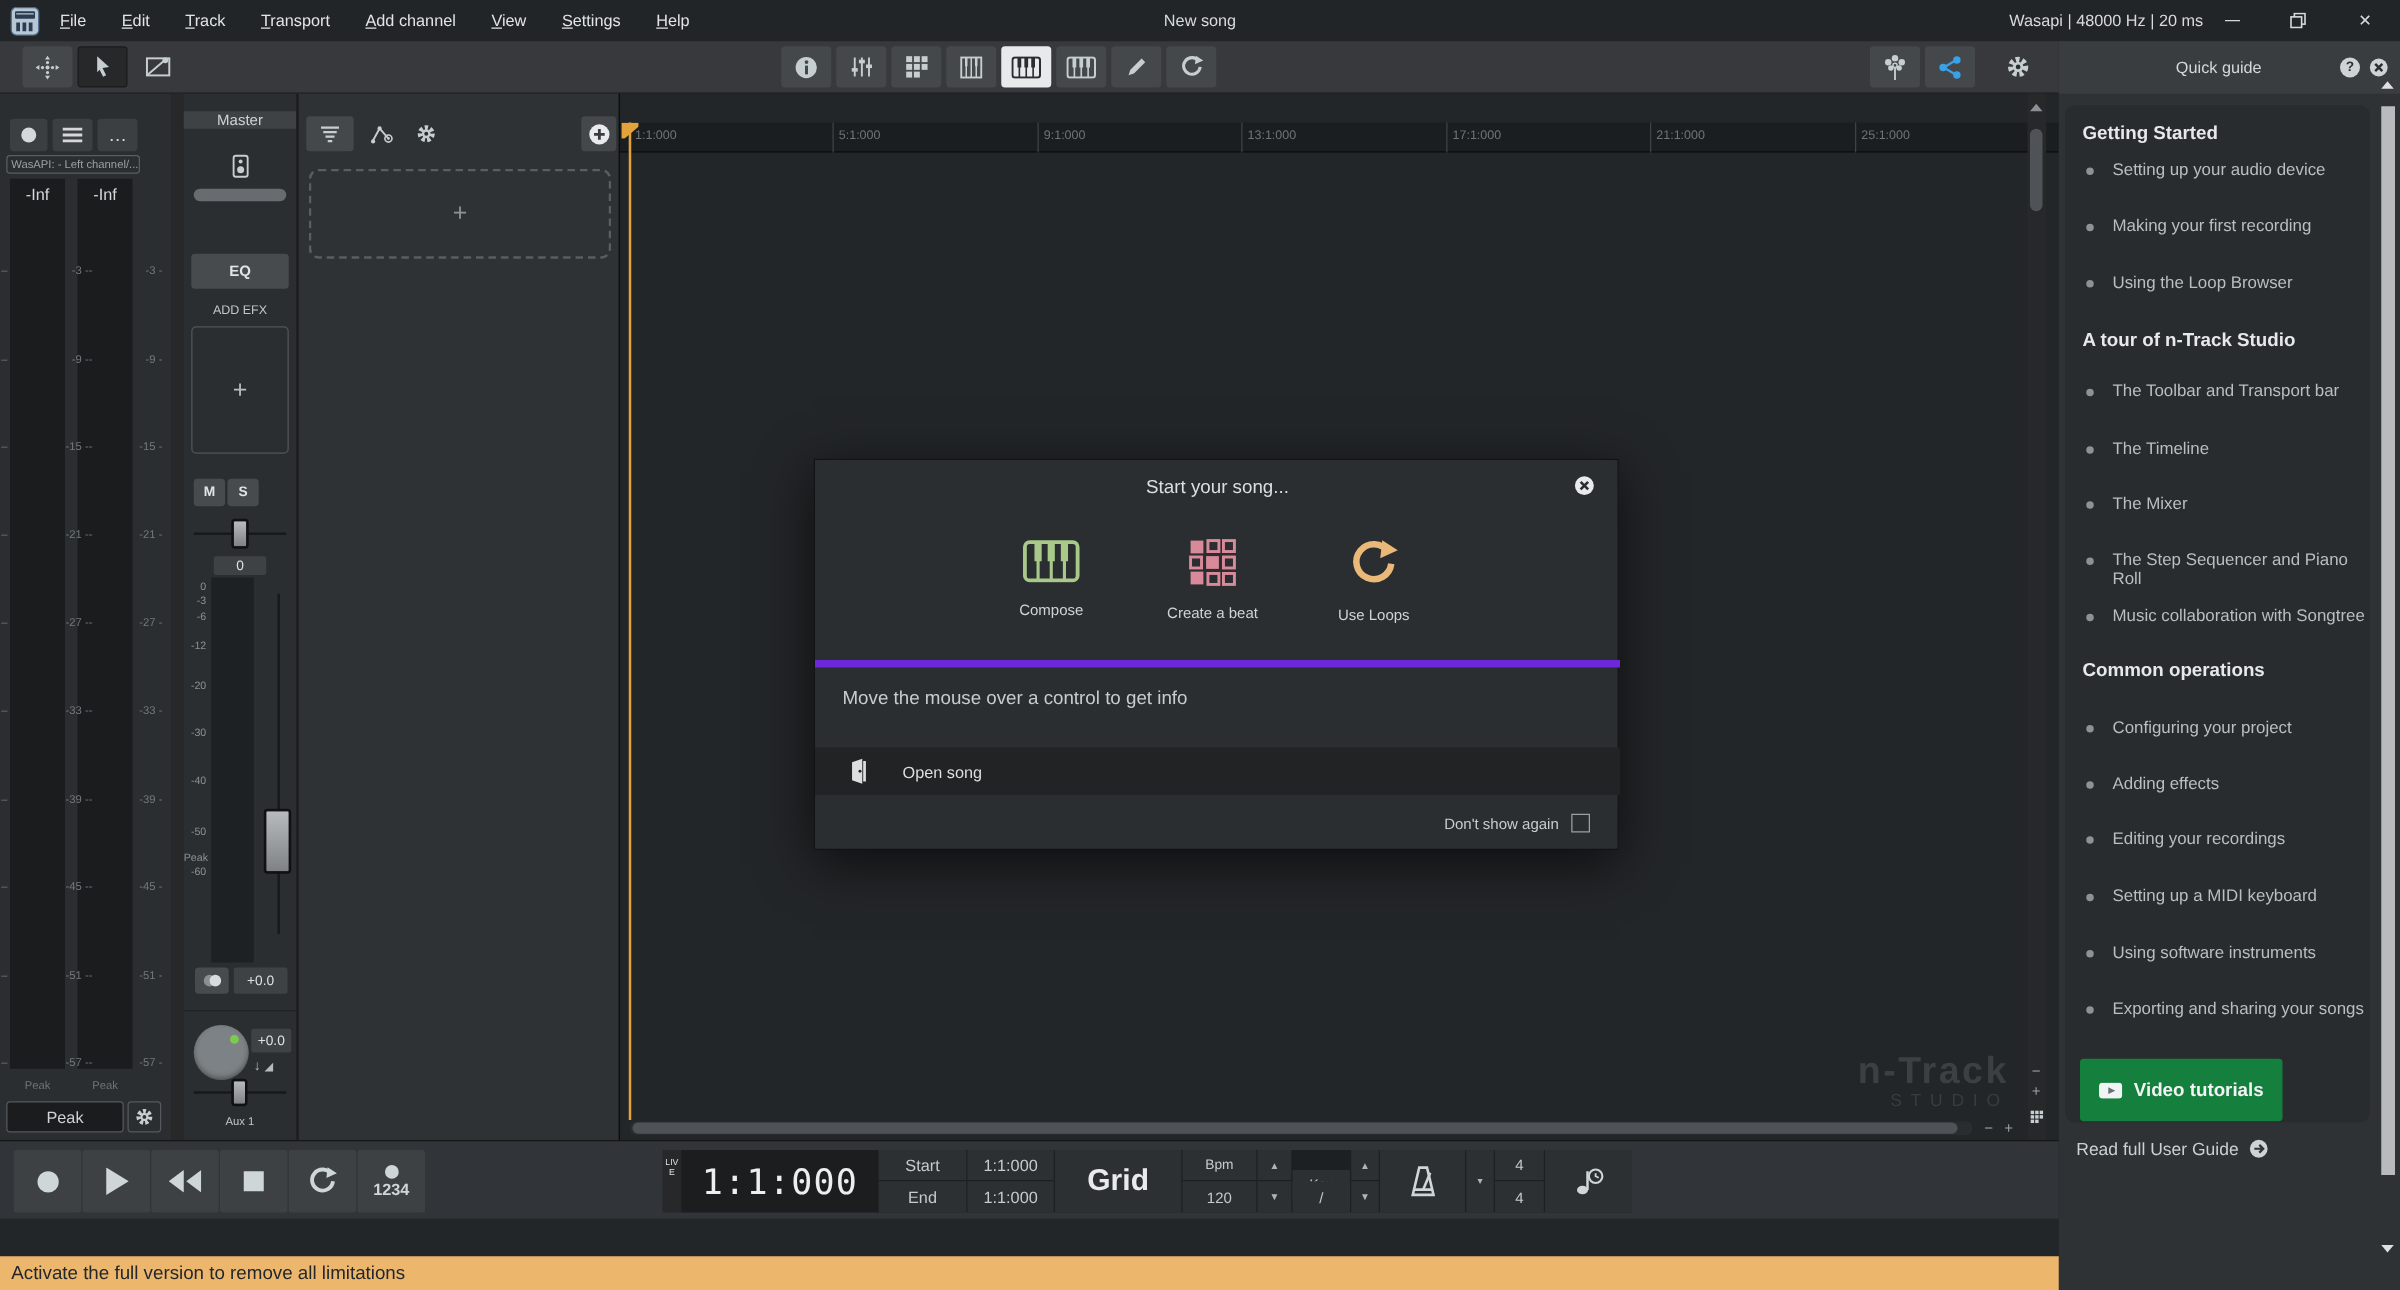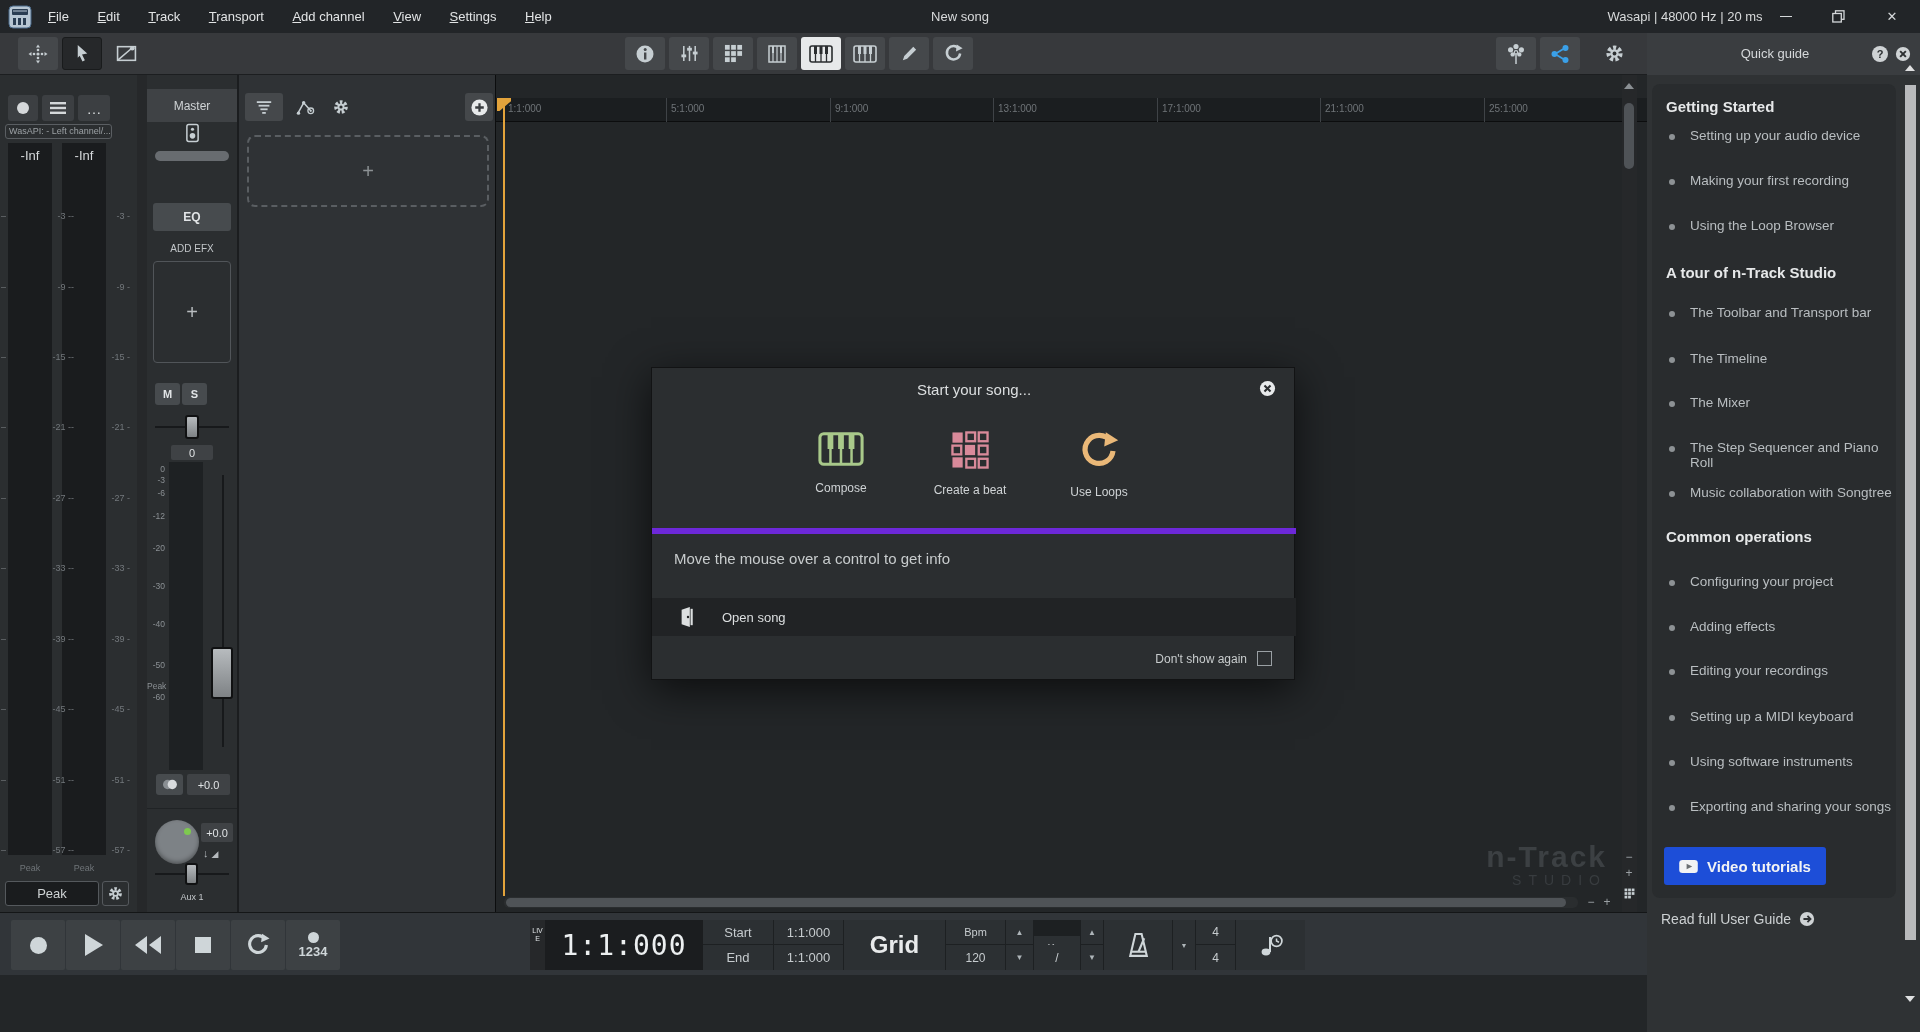--- a/index.html
+++ b/index.html
@@ -37,21 +37,21 @@
   .scale-row .vl{position:absolute;left:50px;width:24px;text-align:right;top:0;}
   .scale-row .vl::after{content:" --";}
   .scale-row .vr{position:absolute;left:106px;width:24px;text-align:right;top:0;}
   .scale-row .vr::after{content:" -";}
   .peak-sm{position:absolute;top:788px;font-size:9px;color:#6f7478;width:44px;text-align:center;}
   #meter-mode{left:5px;top:806px;width:94px;height:25px;background:#1a1c1e;border:1px solid #55595d;border-radius:3px;font-size:13px;color:#cfd3d5;}
   #meter-gear{left:102px;top:806px;width:27px;height:25px;border:1px solid #55595d;border-radius:3px;}
 
   
   #master{left:147px;top:0px;width:90px;height:837px;background:#2b2e30;}
-  #master-header{left:0;top:14px;width:90px;height:33px;background:#3f4245;font-size:12px;color:#cfd3d5;}
+  #master-header{left:0;top:14px;width:90px;height:14px;background:#3f4245;font-size:12px;color:#cfd3d5;}
   .mbtn{background:#474b4e;border-radius:3px;color:#e2e5e7;}
   #efx-box{left:6px;top:186px;width:78px;height:102px;border:1px solid #515559;border-radius:4px;font-size:20px;color:#b8bcbf;}
   .fader-lbl{position:absolute;left:0;width:18px;text-align:right;font-size:8.5px;color:#8b9094;}
   .hline{position:absolute;height:2px;background:#17191b;}
   .vline{position:absolute;width:2px;background:#17191b;}
   .thumb{position:absolute;background:linear-gradient(#b7bbbe,#7e8285);border:2px solid #101112;border-radius:3px;}
   .valbox{position:absolute;background:#3f4245;border-radius:2px;font-size:11px;color:#dfe2e4;text-align:center;}
 
   
   #track-panel{left:237px;top:75px;width:258px;height:837px;background:#2f3235;border-left:2px solid #1b1d1f;}
@@ -76,21 +76,21 @@
 
   
   #right-panel{left:1647px;top:33px;width:273px;height:999px;background:#2f3234;}
   #rp-header{left:0;top:0;width:273px;height:42px;background:#3a3d40;}
   #rp-title{left:0;top:0;width:256px;text-align:center;line-height:42px;font-size:13px;color:#d5d8da;}
   .circ-ic{width:16px;height:16px;border-radius:50%;background:#cfd3d5;color:#2b2e30;font-size:11px;font-weight:bold;display:flex;align-items:center;justify-content:center;}
   #guide-card{left:5px;top:51px;width:244px;height:814px;background:#292c2e;border-radius:8px;}
   .gd-h{position:absolute;left:14px;font-size:15px;font-weight:bold;color:#e6e8e9;}
   .gd-i{position:absolute;left:38px;font-size:13.5px;color:#b9bec1;}
   .gd-b{position:absolute;left:17px;width:6px;height:6px;border-radius:50%;background:#8d9295;}
-  #video-btn{left:12px;top:763px;width:162px;height:38px;background:#1d4ed8;border-radius:3px;display:flex;align-items:center;justify-content:center;gap:9px;}
+  #video-btn{left:12px;top:763px;width:162px;height:50px;background:#15803d;border-radius:3px;display:flex;align-items:center;justify-content:center;gap:9px;}
   #video-btn span{font-size:15px;font-weight:bold;color:#f2f3f4;}
   #guide-link{left:14px;top:878px;font-size:14px;color:#ccd0d2;display:flex;align-items:center;gap:8px;}
   #rp-scroll{left:256px;top:0px;width:14px;height:999px;}
   #rp-thumb{left:2px;top:52px;width:11px;height:855px;background:#b9babc;position:absolute;}
 
   
   #transport{left:0;top:912px;width:1647px;height:63px;background:#313539;border-top:1px solid #141617;}
   .trbtn{position:absolute;top:7px;width:54px;height:50px;background:#3d4144;border-radius:2px;display:flex;align-items:center;justify-content:center;}
   #live-block{left:530px;top:7px;width:15px;height:50px;background:#26282a;font-size:7px;line-height:7.5px;color:#dfe3e5;text-align:center;word-break:break-all;padding-top:7px;}
   #time-block{left:545px;top:7px;width:158px;height:50px;background:#1b1d1f;}
@@ -747,20 +747,23 @@
       <div class="tc" style="left:493px;top:0;width:39px;height:24px;font-size:12px;">4</div>
       <div class="tc" style="left:493px;top:25px;width:39px;height:25px;font-size:12px;">4</div>
       <div class="tc" style="left:533px;top:0;width:69px;height:50px;">
         <svg width="26" height="26" style="color:#cfd6d9">
             <use href="#sym-noteclock"></use>
           </svg>
       </div>
     </div>
   </div>
 
+  <div class="abs" id="status-orange">
+    <span id="activate-text">Activate the full version to remove all limitations</span>
+  </div>
 
   <div class="abs" id="dialog">
     <div class="abs" id="dlg-title">Start your song...</div>
     <div class="abs" style="left:607px;top:12px;">
       <svg width="17" height="17" style="color:#e8eaeb">
           <use href="#sym-circle-x"></use>
         </svg>
     </div>
 
     <div class="dlg-opt" style="left:129px;">

